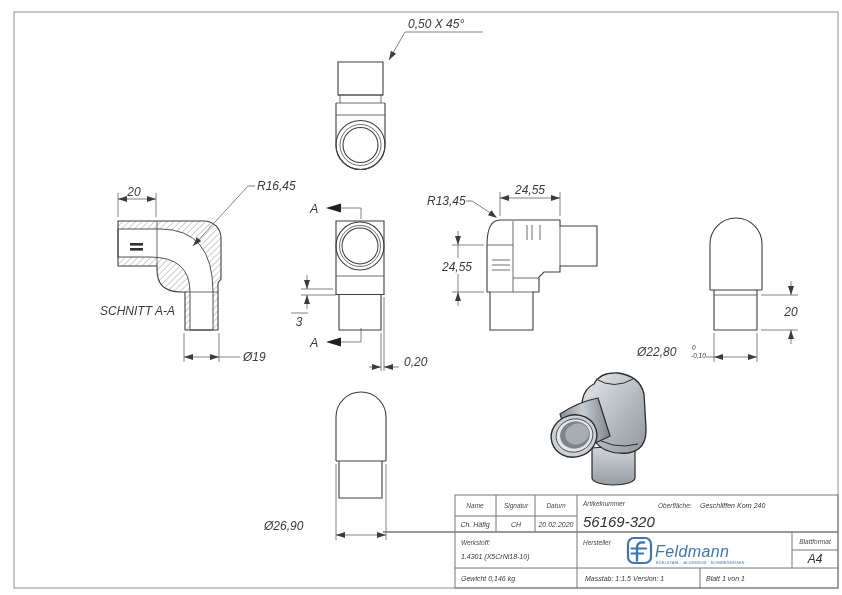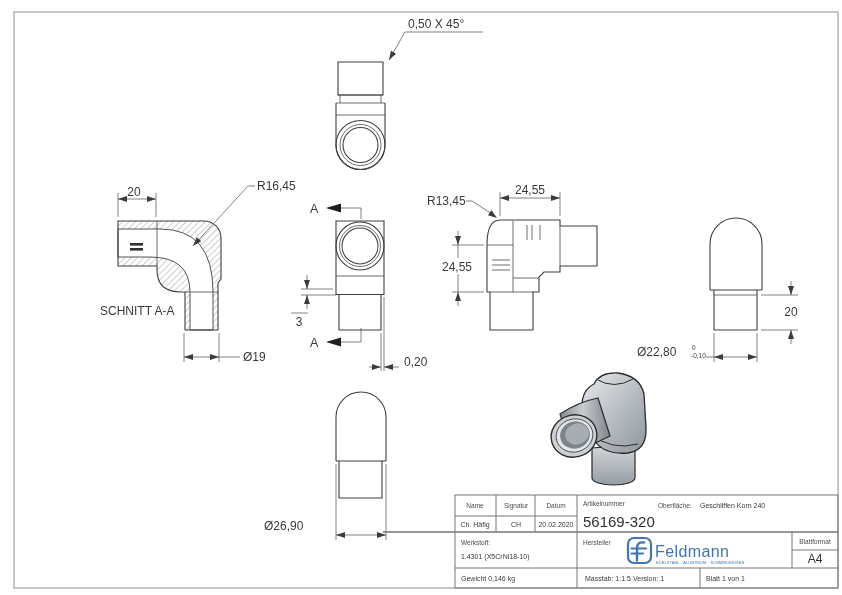--- a/index.html
+++ b/index.html
@@ -1,17 +1,17 @@
 <!DOCTYPE html>
 <html style="--brand: #4076ad;"><head>
 <meta charset="utf-8">
 <style>
   html,body{margin:0;padding:0;background:#ffffff;}
   #sheet{position:relative;width:842px;height:595px;background:#fff;overflow:hidden;
-         font-family:"Liberation Sans", sans-serif;}
+         font-family:"Liberation Sans", sans-serif;font-style:italic;}
   svg{position:absolute;left:0;top:0;}
   text{fill:#3a3a3a;font-family:"Liberation Sans", sans-serif;}
   .dim{font-size:12px;}
   .dim-sm{font-size:6.5px;}
   .cutletter{font-size:12.5px;}
   .tb-label{font-size:6.5px;fill:#4a4a4a;}
   .tb-val{font-size:7px;fill:#3a3a3a;}
   .tb-art{font-size:15px;fill:#2f2f2f;}
   .tb-a4{font-size:12px;fill:#2f2f2f;}
   .brand{font-size:16px;letter-spacing:.4px;fill:var(--brand,#4076ad);}

